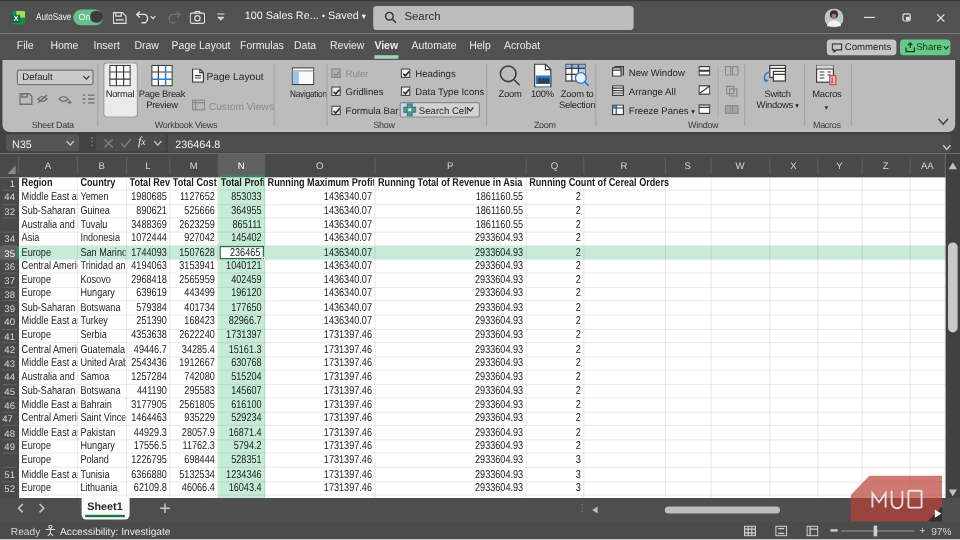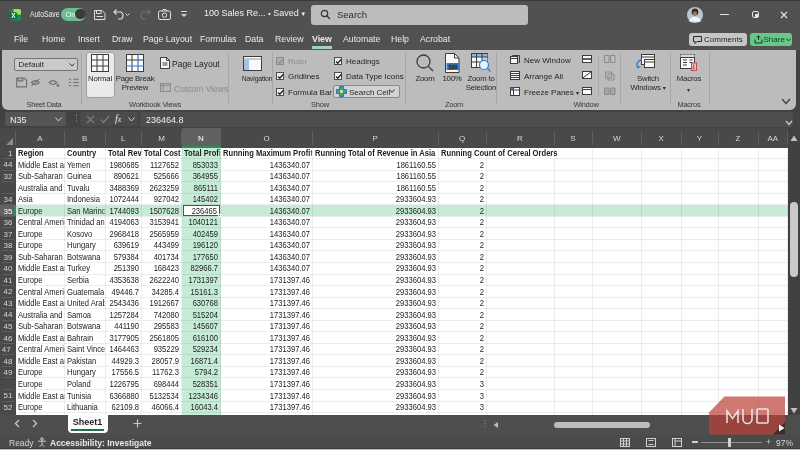--- a/index.html
+++ b/index.html
@@ -637,21 +637,21 @@
     </svg>
 <div class="ab" style="left:554px;top:421.5px;width:96px;height:6px;background:#bdbdbd;border-radius:3px;"></div>
 <div class="ab" style="left:0;top:434.5px;width:800px;height:15.5px;background:#4b4b4b;"></div>
 <div class="ab" style="left:0;top:447.5px;width:800px;height:1.5px;background:#3a3a3a;"></div>
 <div class="ab" style="left:0;top:449px;width:800px;height:1px;background:#c0c0c0;"></div>
 <div class="ab" style="left:9px;top:438px;font-size:8.5px;color:#d5d5d5;">Ready</div>
 <svg class="ab" style="left:37px;top:437px;" width="10" height="10" viewBox="0 0 10 10" fill="none" stroke="#d5d5d5" stroke-width="0.9">
 <circle cx="5" cy="2" r="1.3"></circle>
       <path d="M1 4.2 h8 M5 4.2 v3 M5 7.2 L2.8 9.7 M5 7.2 L7.2 9.7"></path>
     </svg>
-<div class="ab" style="left:50px;top:438px;font-size:8.5px;font-weight:bold;color:#e8e8e8;">Accessibility: Investigate</div>
+<div class="ab" style="left:50px;top:438px;font-size:8.5px;font-weight:normal;color:#e8e8e8;">Accessibility: Investigate</div>
 <svg class="ab" style="left:620px;top:438px;" width="10" height="9" viewBox="0 0 10 9" fill="none" stroke="#d0d0d0" stroke-width="1">
       <rect x="0.5" y="0.5" width="9" height="8"></rect>
       <path d="M0.5 3 h9 M0.5 6 h9 M3.5 0.5 v8 M6.5 0.5 v8"></path>
     </svg>
 <svg class="ab" style="left:646px;top:438px;" width="10" height="9" viewBox="0 0 10 9" fill="none" stroke="#d0d0d0" stroke-width="1">
       <rect x="0.5" y="0.5" width="9" height="8"></rect>
       <path d="M2.5 2.5 h5 M2.5 6.5 h5"></path>
     </svg>
 <svg class="ab" style="left:672px;top:438px;" width="10" height="9" viewBox="0 0 10 9" fill="none" stroke="#d0d0d0" stroke-width="1">
       <rect x="0.5" y="0.5" width="9" height="8"></rect>

